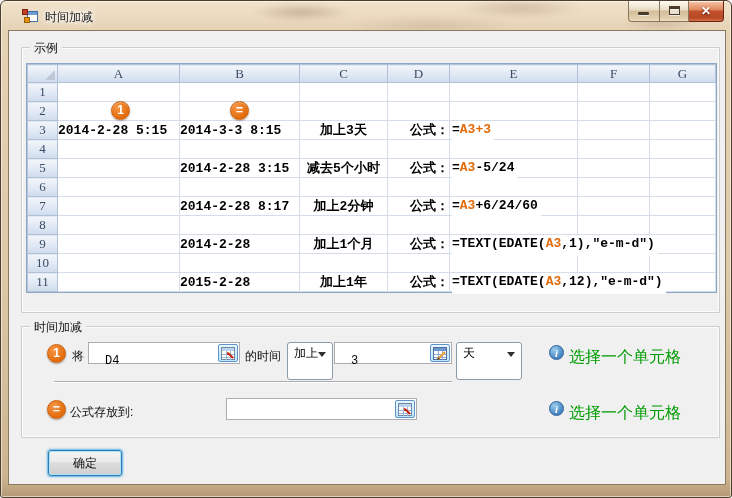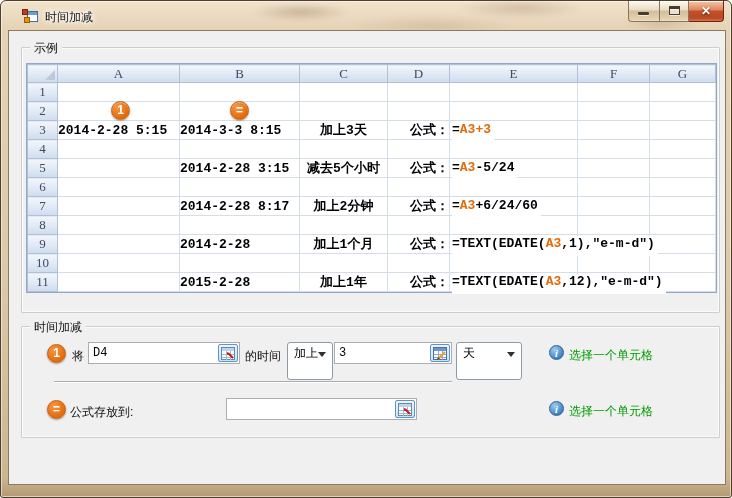--- a/index.html
+++ b/index.html
@@ -69,32 +69,32 @@
     color:#fff; font-size:12px; font-weight:bold; text-align:center; line-height:17px;
     box-shadow:0 1px 2px rgba(0,0,0,.35), inset 0 1px 0 rgba(255,255,255,.4); }
   .bdg-a { left:84px; top:37px; } .bdg-b { left:203px; top:37px; }
 
   
   .fbadge { position:absolute; width:19px; height:19px; border-radius:50%;
     background:radial-gradient(circle at 35% 30%, #F79646, #E26B0A 70%); border:1px solid #CE5E08;
     color:#fff; font-size:12px; font-weight:bold; text-align:center; line-height:17px; box-shadow:0 1px 2px rgba(0,0,0,.35); }
   .flabel { position:absolute; font-size:12px; color:#111; white-space:nowrap; }
   .refedit { position:absolute; height:22px; background:#fff; border:1px solid #ABADB3; }
-  .refedit input { position:absolute; left:0; top:0; width:calc(100% - 22px); height:100%; border:none; outline:none;
-    font:12px "Liberation Mono","DejaVu Sans Mono",monospace; padding:0 4px; background:transparent; }
+  .refedit input { position:absolute; left:0; top:8px; width:calc(100% - 22px); height:100%; border:none; outline:none;
+    font:12px "Liberation Mono","DejaVu Sans Mono",monospace; padding:0 16px; background:transparent; }
   .refbtn { position:absolute; right:1px; top:1px; width:20px; height:18px; border:1px solid #5E94C8; border-radius:2px;
     background:linear-gradient(#EAF6FD,#BEE6FD); display:flex; align-items:center; justify-content:center; cursor:pointer; }
   .combo { position:absolute; height:38px; background:#fff; border:1px solid #8E9AA5; border-radius:3px;
     font-size:12px; line-height:20px; padding-left:6px; cursor:pointer; box-shadow:inset 0 1px 0 #fff; }
   .combo .arr { position:absolute; right:6px; top:9px; width:0; height:0;
     border-left:4px solid transparent; border-right:4px solid transparent; border-top:5px solid #303030; }
   .info-ic { position:absolute; width:15px; height:15px; border-radius:50%;
     background:radial-gradient(circle at 35% 28%, #9CCBEF, #3D7FBE 75%); border:1px solid #2C639A;
     color:#fff; font:italic bold 11px "Liberation Serif",serif; text-align:center; line-height:14px; }
-  .hint { position:absolute; font-size:12px; color:#009B00; white-space:nowrap; }
+  .hint { position:absolute; font-size:16px; color:#009B00; white-space:nowrap; }
   .divider { position:absolute; left:32px; top:54px; width:398px; height:2px;
     border-top:1px solid #ACACAC; border-bottom:1px solid #FFFFFF; }
 
   
   .btn { position:absolute; width:74px; height:26px; font-size:12px; color:#111; text-align:center; line-height:24px;
     background:linear-gradient(#F4F4F4,#EBEBEB 45%,#DDDDDD 50%,#CFCFCF); border:1px solid #707070; border-radius:3px; cursor:pointer; }
   .btn.focused { border:1px solid #2C7CB0; box-shadow:inset 0 0 0 1px #AEE4FA, 0 0 2px 1px #5FB2E8; }
 
   .icon-svg { display:block; }
 </style>
@@ -344,14 +344,15 @@
             <path d="M12 11 L7 6" stroke="#C81E0A" stroke-width="2"></path>
             <path d="M6 5 L6 10 L11 10 Z" fill="#C81E0A" transform="scale(0.6) translate(4,3)"></path>
           </svg>
         </div>
       </div>
 
       <div class="info-ic" style="left:527px; top:74px;">i</div>
       <span class="hint" style="left:547px; top:76px;">选择一个单元格</span>
     </div>
 
+    <div class="btn focused" style="left:39px; top:419px;">确定</div>
   </div>
 </div>
 
 </body></html>

